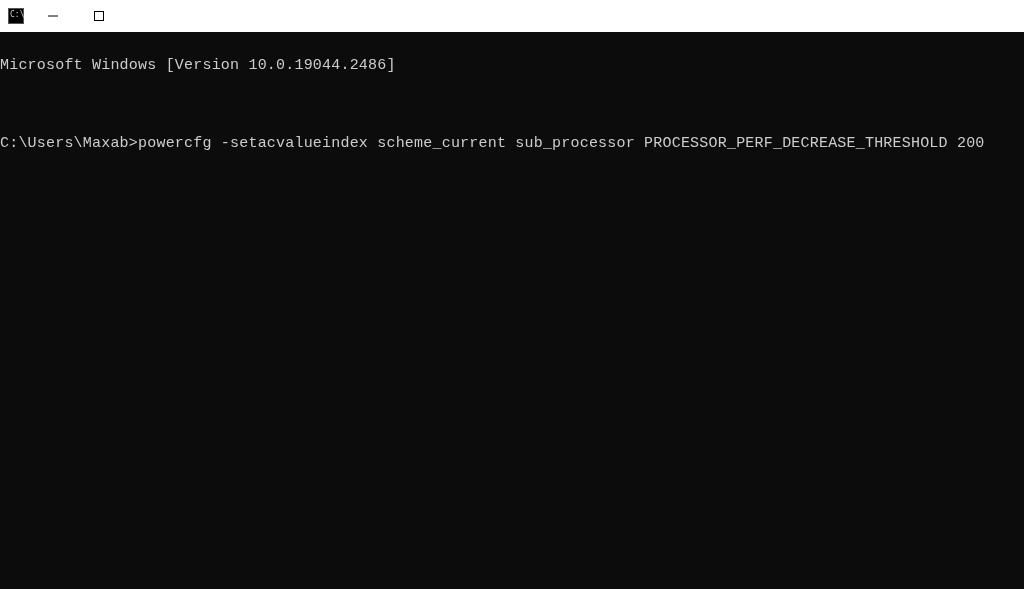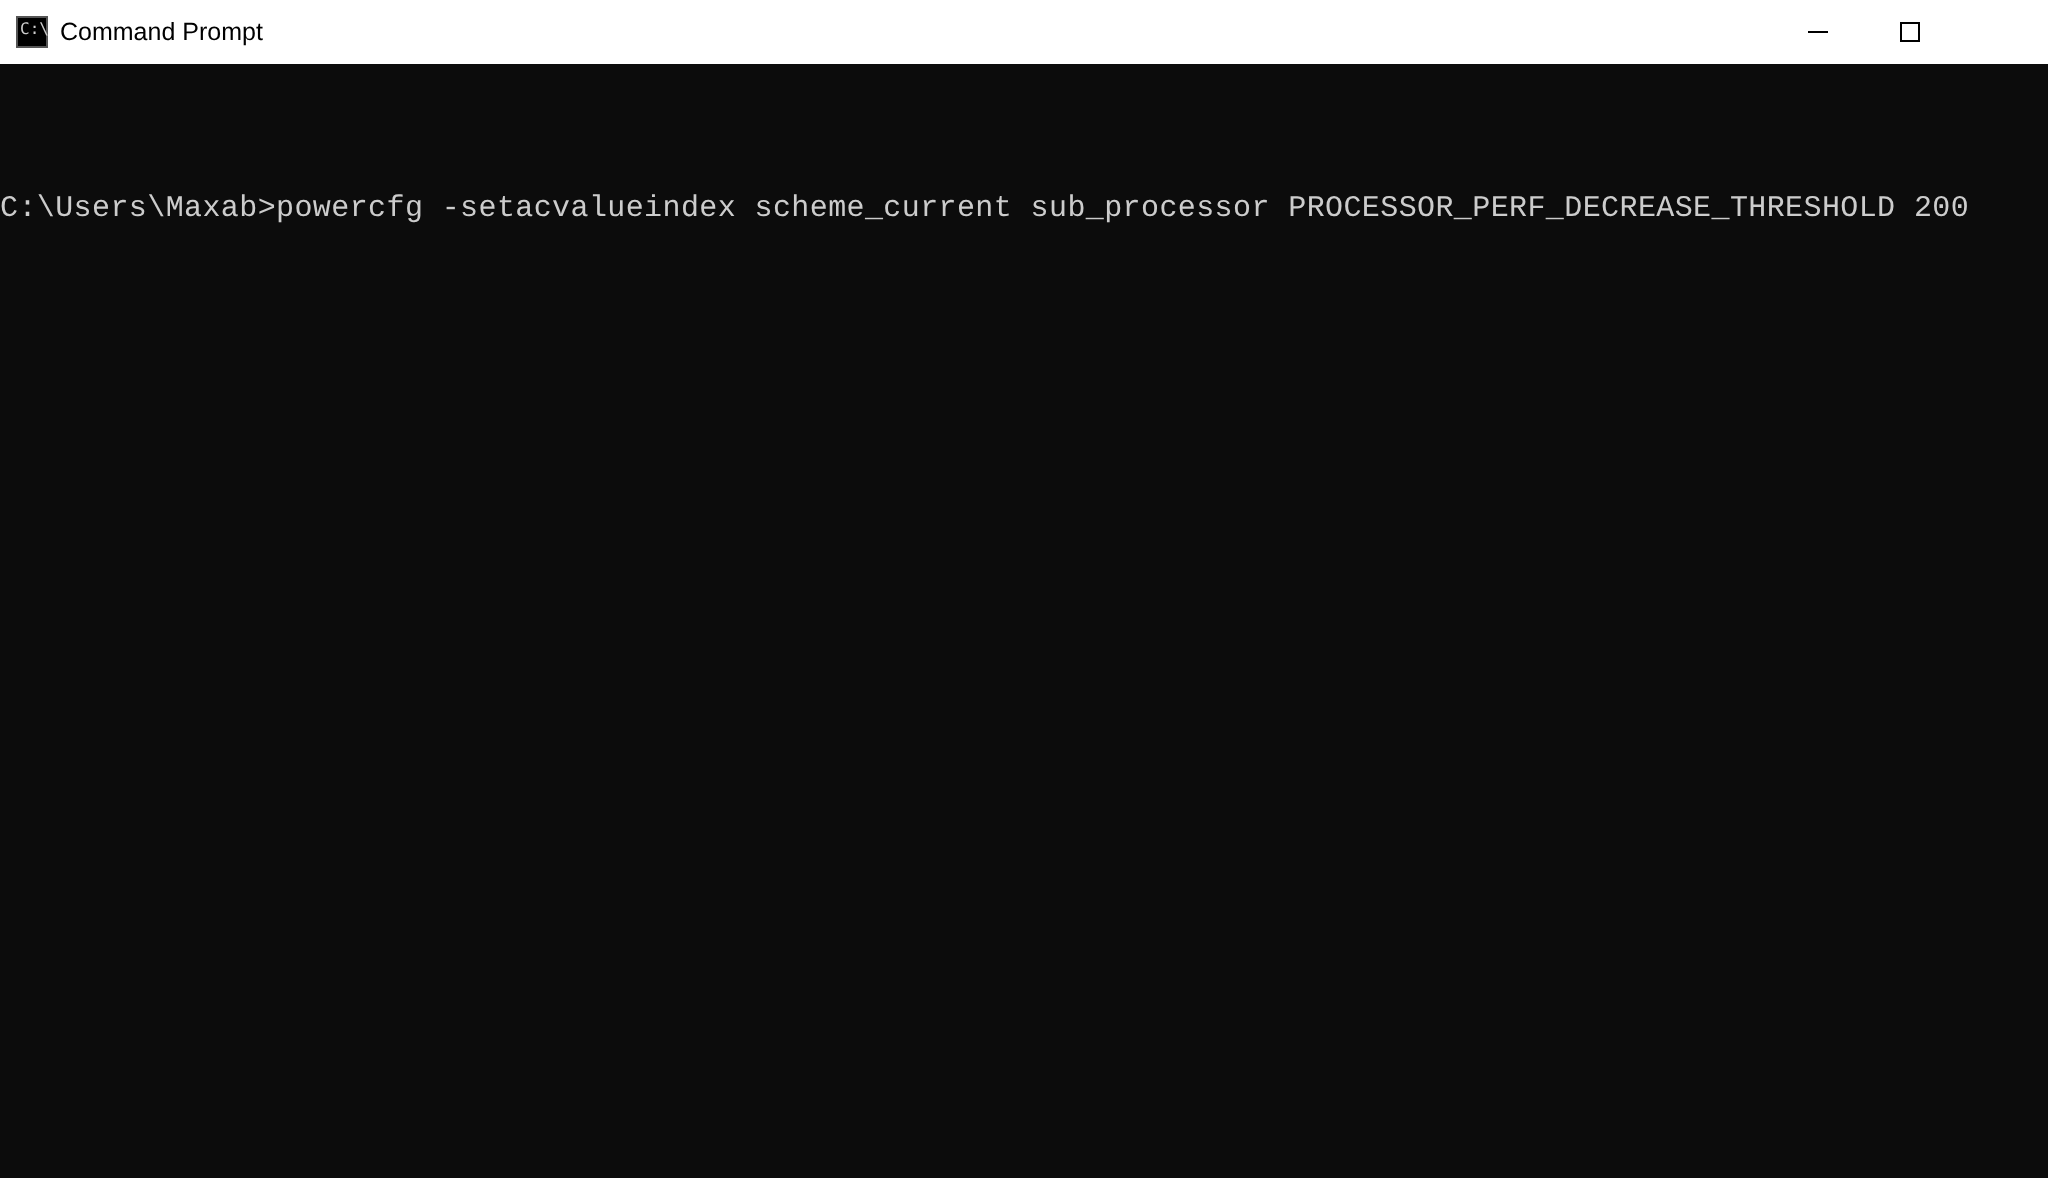--- a/index.html
+++ b/index.html
@@ -82,21 +82,20 @@
       height: 1.3em;
     }
   </style>
 </head>
 <body>
 
 <div class="title-bar">
   <div class="title-icon">
     <span>C:\</span>
   </div>
-  <div class="title-text">Command Prompt</div>
   <div class="window-controls">
     <div class="win-ctrl">
       <svg viewBox="0 0 10 10">
         <line x1="0" y1="5" x2="10" y2="5" stroke="#000" stroke-width="1"></line>
       </svg>
     </div>
     <div class="win-ctrl">
       <svg viewBox="0 0 10 10">
         <rect x="0.5" y="0.5" width="9" height="9" fill="none" stroke="#000" stroke-width="1"></rect>
       </svg>
@@ -104,15 +103,16 @@
     <div class="win-ctrl" style="visibility:hidden;">
       <svg viewBox="0 0 10 10">
         <line x1="0" y1="0" x2="10" y2="10" stroke="#000" stroke-width="1"></line>
         <line x1="10" y1="0" x2="0" y2="10" stroke="#000" stroke-width="1"></line>
       </svg>
     </div>
   </div>
 </div>
 
 <div class="terminal">
+<div class="terminal-line">Microsoft Windows [Version 10.0.19044.2486]</div>
 <div class="blank-line"></div>
 <div class="terminal-line"><span>C:\Users\Maxab&gt;</span><span>powercfg -setacvalueindex scheme_current sub_processor PROCESSOR_PERF_DECREASE_THRESHOLD 200</span></div>
 </div>
 
 </body></html>

